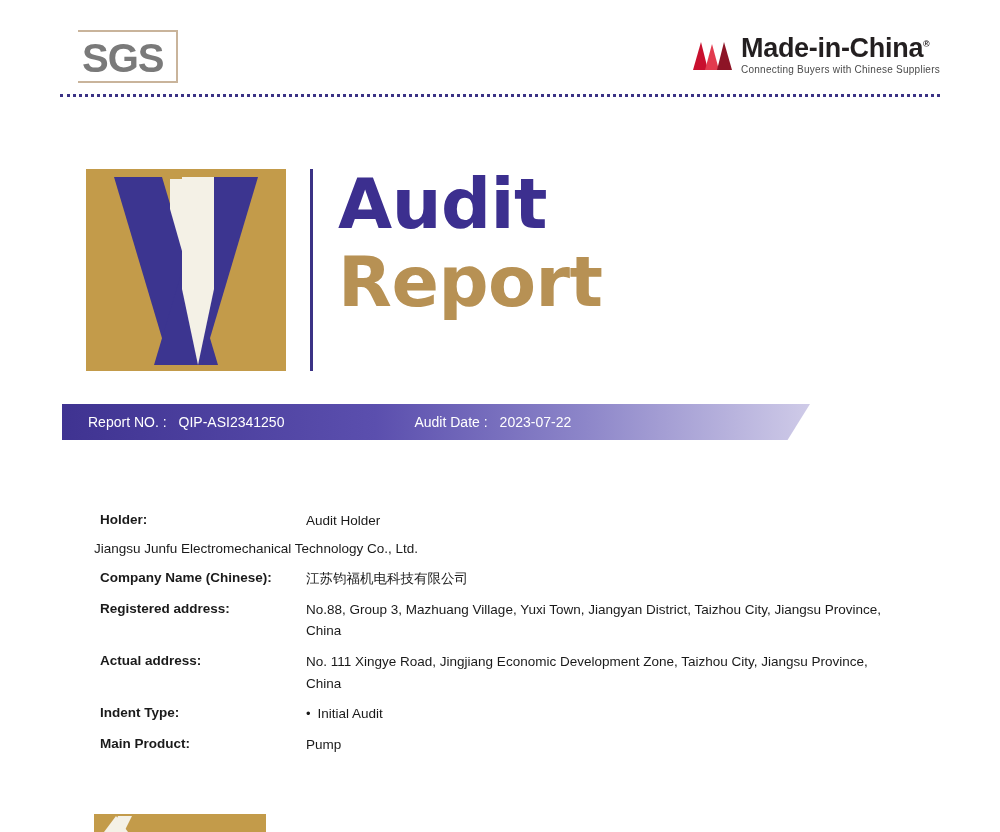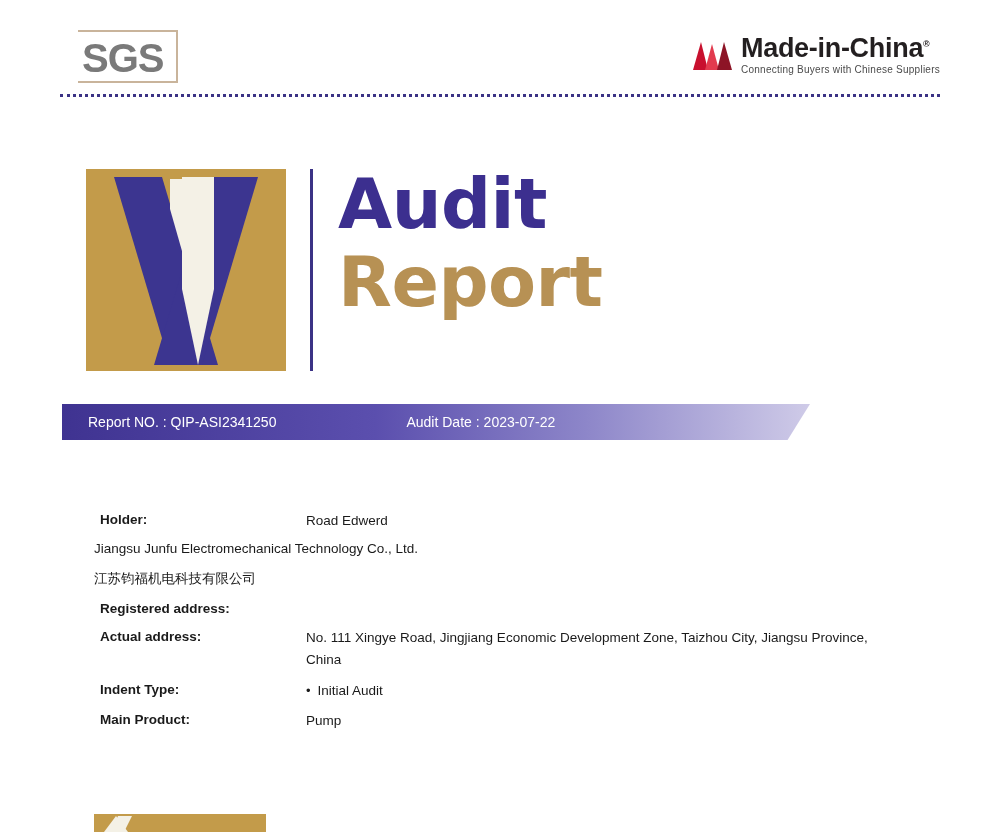--- a/index.html
+++ b/index.html
@@ -178,21 +178,21 @@
     clip-path: polygon(0 0, 100% 0, 97% 100%, 0 100%);
     display: flex;
     align-items: center;
     color: #ffffff;
     font-size: 14px;
   }
   .banner .b-label {
     margin-left: 26px;
   }
   .banner .b-value {
-    margin-left: 4px;
+    margin-left: 12px;
   }
   .banner .b-gap {
     width: 130px;
   }
 
   
   .info {
     position: absolute;
     left: 94px;
     top: 510px;
@@ -291,34 +291,36 @@
     <span class="b-value">QIP-ASI2341250</span>
     <span class="b-gap"></span>
     <span class="b-label" style="margin-left:0;text-align:center;">Audit Date :</span>
     <span class="b-value">2023-07-22</span>
   </div>
 
   <div class="info">
 
     <div class="info-row tight">
       <div class="info-label">Holder:</div>
-      <div class="info-value">Road Edwerd</div>
+      <div class="info-value">Audit Holder</div>
     </div>
 
     <div class="info-row">
       <div class="info-value">Jiangsu Junfu Electromechanical Technology Co., Ltd.</div>
     </div>
 
     <div class="info-row">
+      <div class="info-label">Company Name (Chinese):</div>
       <div class="info-value">江苏钧福机电科技有限公司</div>
     </div>
 
 
     <div class="info-row">
       <div class="info-label">Registered address:</div>
+      <div class="info-value" style="max-width:600px;">No.88, Group 3, Mazhuang Village, Yuxi Town, Jiangyan District, Taizhou City, Jiangsu Province, China</div>
     </div>
 
     <div class="info-row">
       <div class="info-label">Actual address:</div>
       <div class="info-value" style="max-width:600px;">No. 111 Xingye Road, Jingjiang Economic Development Zone, Taizhou City, Jiangsu Province, China</div>
     </div>
 
     <div class="info-row">
       <div class="info-label">Indent Type:</div>
       <div class="info-value bullet-val">Initial Audit</div>

